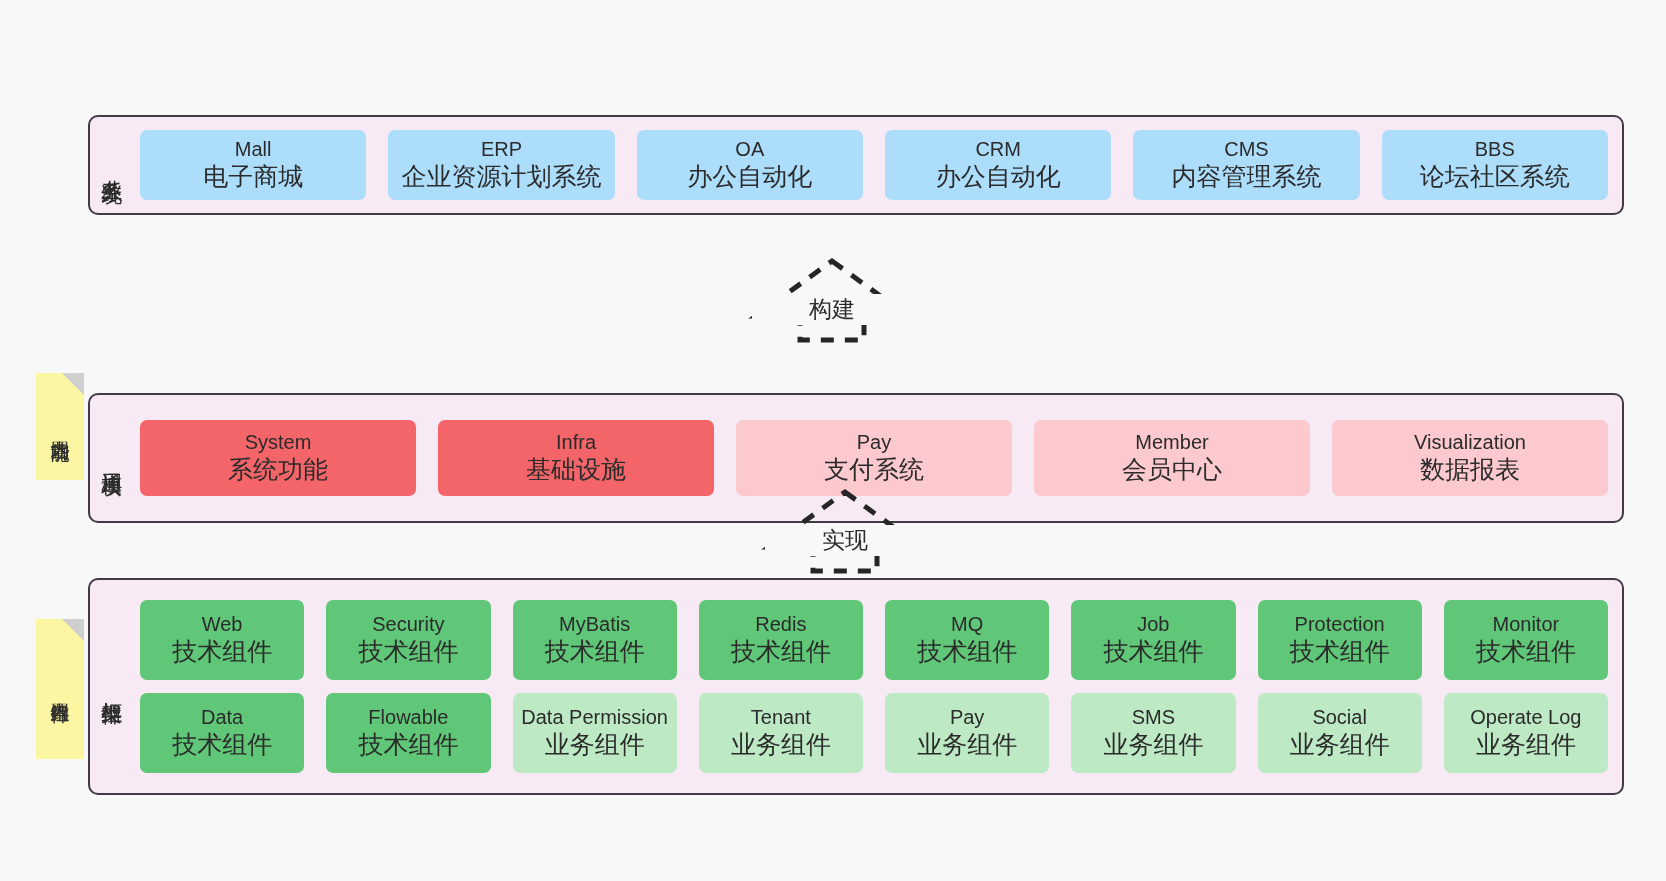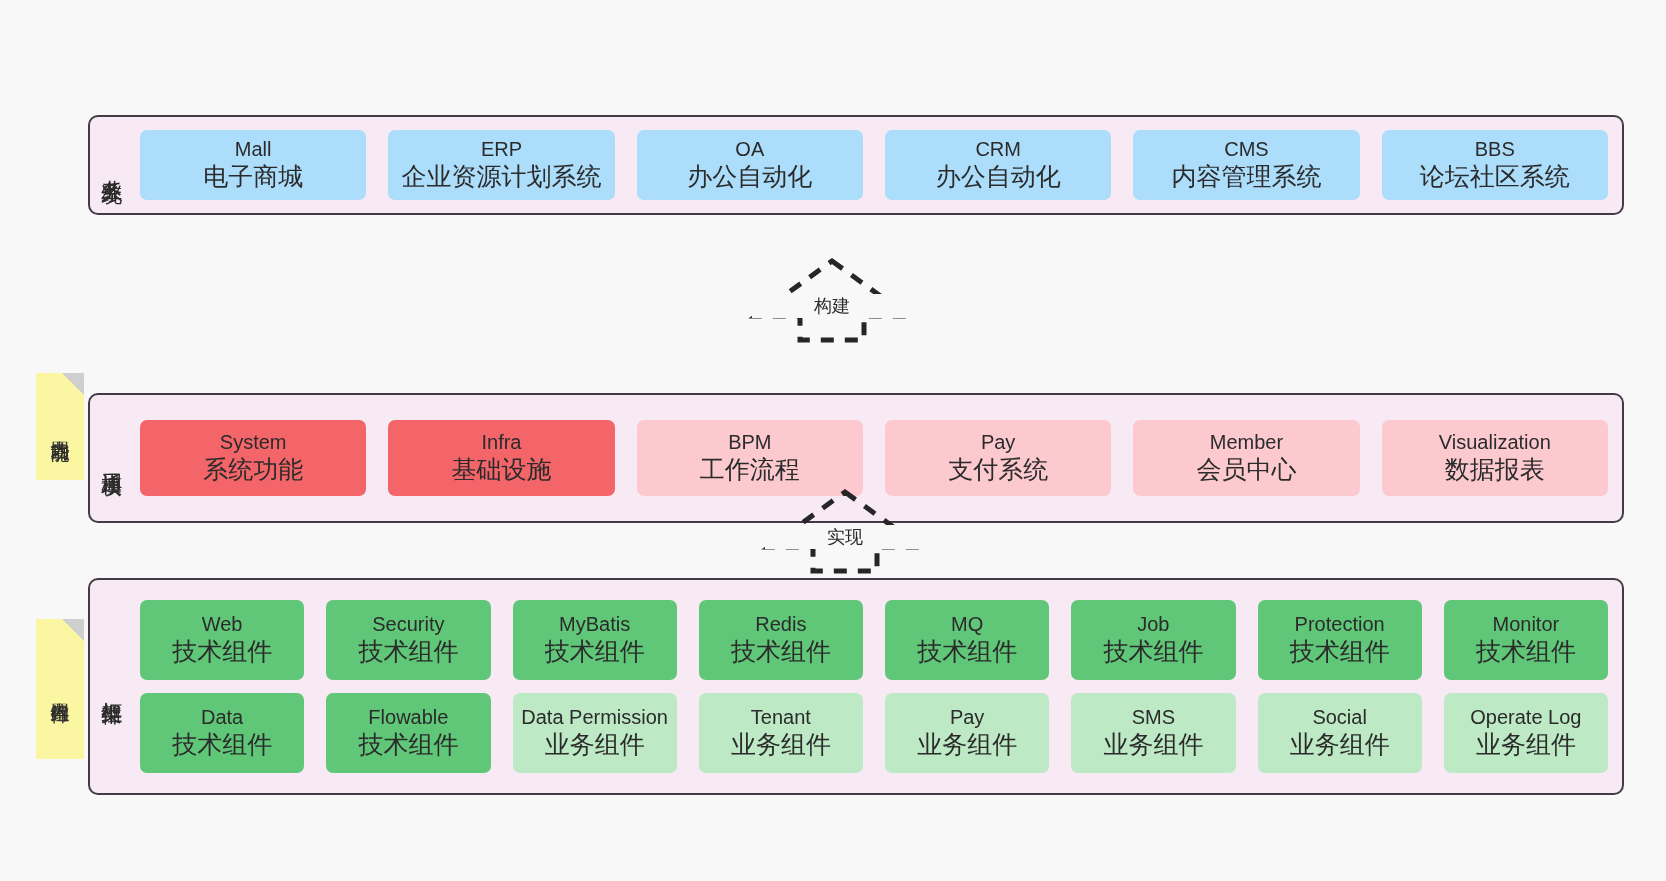--- a/index.html
+++ b/index.html
@@ -111,21 +111,21 @@
   #sticky-modules   { left: 36px; top: 373px; height: 107px; }
   #sticky-framework { left: 36px; top: 619px; height: 140px; }
 
   
   .arrow-wrap { position: absolute; }
   .arrow-wrap svg { display: block; overflow: visible; }
   .arrow-label {
     position: absolute;
     left: 0; right: 0;
     text-align: center;
-    font-size: 18px;
+    font-size: 23px;
     color: #2b2b2b;
     background: #f8f8f8;
     padding: 0 2px;
   }
   #arrow-build  { left: 752px; top: 258px; width: 160px; height: 85px; }
   #arrow-build  .arrow-label { top: 36px; }
   #arrow-impl   { left: 765px; top: 489px; width: 160px; height: 85px; }
   #arrow-impl   .arrow-label { top: 36px; }
 </style>
 </head>
@@ -178,24 +178,20 @@
       <div class="row">
         <div class="cell c-red">
           <span class="t1">System</span>
           <span class="t2">系统功能</span>
         </div>
         <div class="cell c-red">
           <span class="t1">Infra</span>
           <span class="t2">基础设施</span>
         </div>
         <div class="cell c-pink">
-          <span class="t1">BPM</span>
-          <span class="t2">工作流程</span>
-        </div>
-        <div class="cell c-pink">
           <span class="t1">Pay</span>
           <span class="t2">支付系统</span>
         </div>
         <div class="cell c-pink">
           <span class="t1">Member</span>
           <span class="t2">会员中心</span>
         </div>
         <div class="cell c-pink">
           <span class="t1">Visualization</span>
           <span class="t2">数据报表</span>

